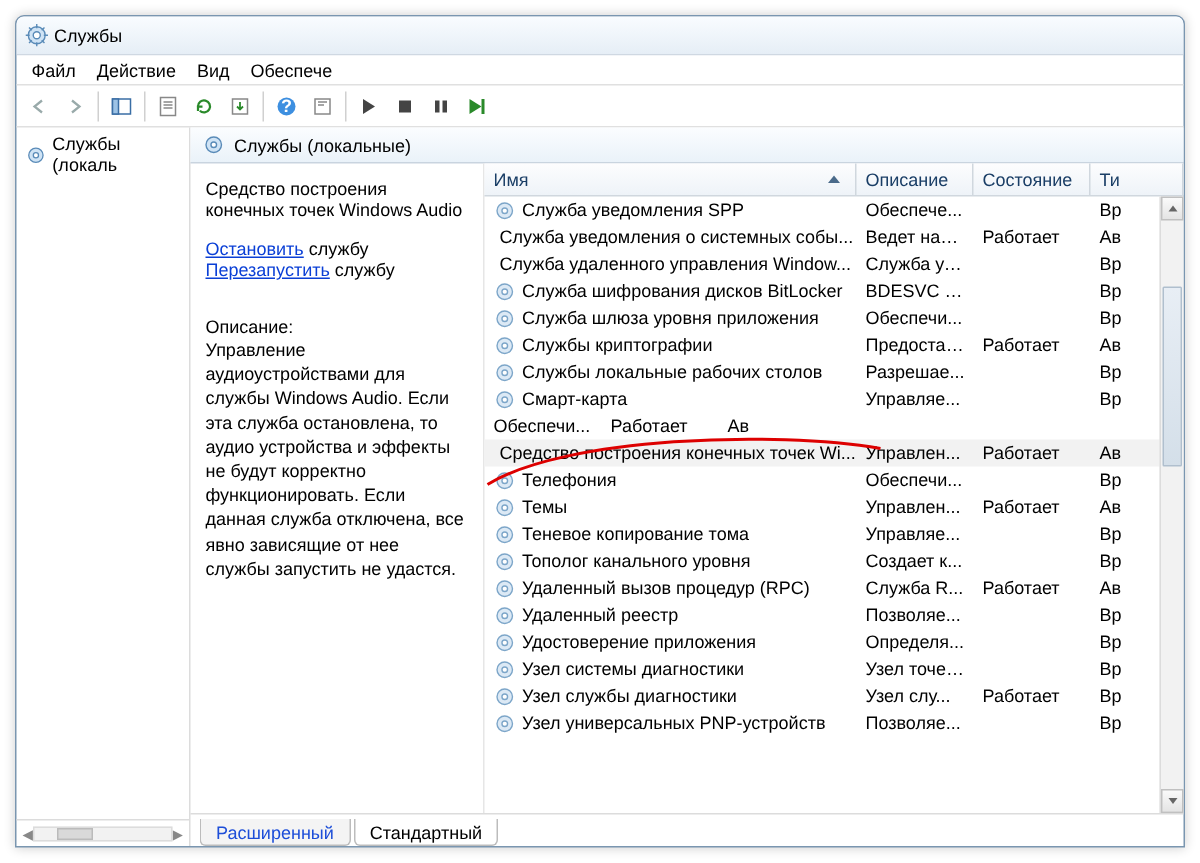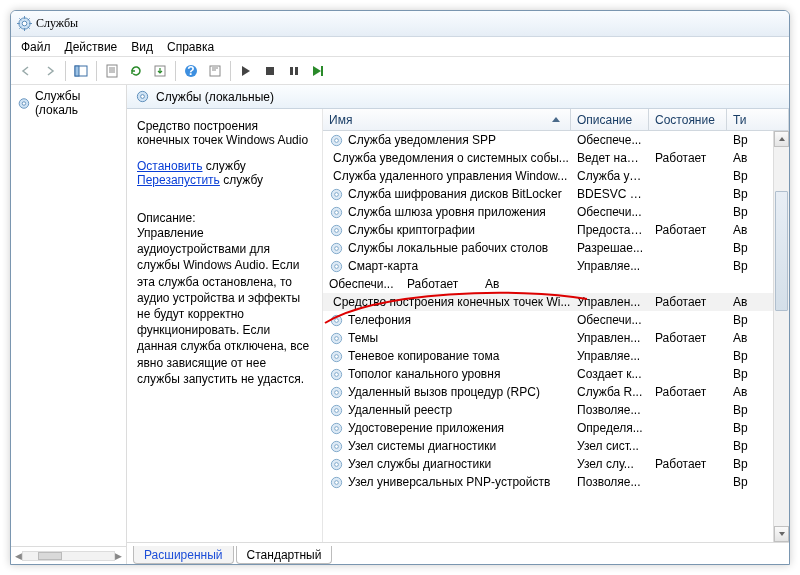--- a/index.html
+++ b/index.html
@@ -1,20 +1,20 @@
 <!DOCTYPE html>
 <html><head>
 <meta charset="utf-8">
 <style>
   * { box-sizing: border-box; font-family: "Segoe UI", Tahoma, sans-serif; font-size: 12px; }
   body { margin: 0; background: #fff; width: 800px; height: 575px; overflow: hidden; user-select:none;}
   .win { position: absolute; left: 10px; top: 10px; width: 780px; height: 555px; border: 1px solid #7a96b0; border-radius: 6px 6px 0 0; box-shadow: 0 0 8px rgba(0,0,0,.2); background:#fff; display:flex; flex-direction:column;}
   .titlebar { height: 26px; background: linear-gradient(#f9fcff,#e6eef6); display:flex; align-items:center; padding:0 6px; border-bottom:1px solid #cfd8e2; border-radius:5px 5px 0 0;}
   .titlebar .gear { width:15px; height:15px; margin-right:4px; }
-  .titlebar .title { flex:1; color:#000;font-family:Liberation Serif, serif; }
+  .titlebar .title { flex:1; color:#000; }
   .menubar { height: 20px; display:flex; align-items:center; gap:14px; padding: 0 10px; border-bottom:1px solid #e0e0e0;}
   .menubar span { color:#000; cursor:default;}
   .toolbar { height: 28px; display:flex; align-items:center; padding: 0 4px; gap:2px; border-bottom:1px solid #e0e0e0;}
   .tbtn { width:22px; height:22px; border:1px solid transparent; border-radius:2px; display:flex; align-items:center; justify-content:center; }
   .sep { width:1px; height:20px; background:#d0d0d0; margin:0 2px;}
   svg { display:block; }
   .body { flex:1; display:flex; min-height:0;}
   .leftnav { width:116px; border-right:1px solid #dcdcdc; display:flex; flex-direction:column;}
   .leftnav-head { padding:4px 6px; display:flex; align-items:center; gap:4px;}
   .leftnav-sb { height:18px; border-top:1px solid #dcdcdc; display:flex; align-items:center; padding:0 4px;}
@@ -54,21 +54,21 @@
         <circle cx="8" cy="8" r="6" fill="#cfe3f5" stroke="#5a8bb8"></circle>
         <circle cx="8" cy="8" r="2.5" fill="#fff" stroke="#5a8bb8"></circle>
         <path d="M8 0v3M8 13v3M0 8h3M13 8h3M2.5 2.5l2 2M11.5 11.5l2 2M13.5 2.5l-2 2M4.5 11.5l-2 2" stroke="#5a8bb8"></path>
       </svg>
     <span class="title">Службы</span>
   </div>
   <div class="menubar">
     <span>Файл</span>
     <span>Действие</span>
     <span>Вид</span>
-    <span>Справка</span>
+    <span>Обеспече</span>
   </div>
   <div class="toolbar">
     <div class="tbtn">
         <svg width="14" height="14">
           <path d="M9 3 4 7l5 4" fill="none" stroke="#9aa" stroke-width="1.5"></path>
         </svg>
       </div>
     <div class="tbtn">
         <svg width="14" height="14">
           <path d="M5 3l5 4-5 4" fill="none" stroke="#9aa" stroke-width="1.5"></path>
@@ -386,21 +386,21 @@
                 <div class="cell" style="flex:1">Вр</div>
               </div>
               <div class="row">
                 <div class="cell name" style="width:248px">
                   <svg class="gear-ico" viewBox="0 0 16 16">
                     <circle cx="8" cy="8" r="5.5" fill="#dce9f5" stroke="#7da6c9"></circle>
                     <circle cx="8" cy="8" r="2" fill="#fff" stroke="#7da6c9"></circle>
                   </svg>
                   <span>Узел системы диагностики</span>
                 </div>
-                <div class="cell" style="width:78px">Узел сист...</div>
+                <div class="cell" style="width:78px">Узел точек...</div>
                 <div class="cell" style="width:78px"></div>
                 <div class="cell" style="flex:1">Вр</div>
               </div>
               <div class="row">
                 <div class="cell name" style="width:248px">
                   <svg class="gear-ico" viewBox="0 0 16 16">
                     <circle cx="8" cy="8" r="5.5" fill="#dce9f5" stroke="#7da6c9"></circle>
                     <circle cx="8" cy="8" r="2" fill="#fff" stroke="#7da6c9"></circle>
                   </svg>
                   <span>Узел службы диагностики</span>

